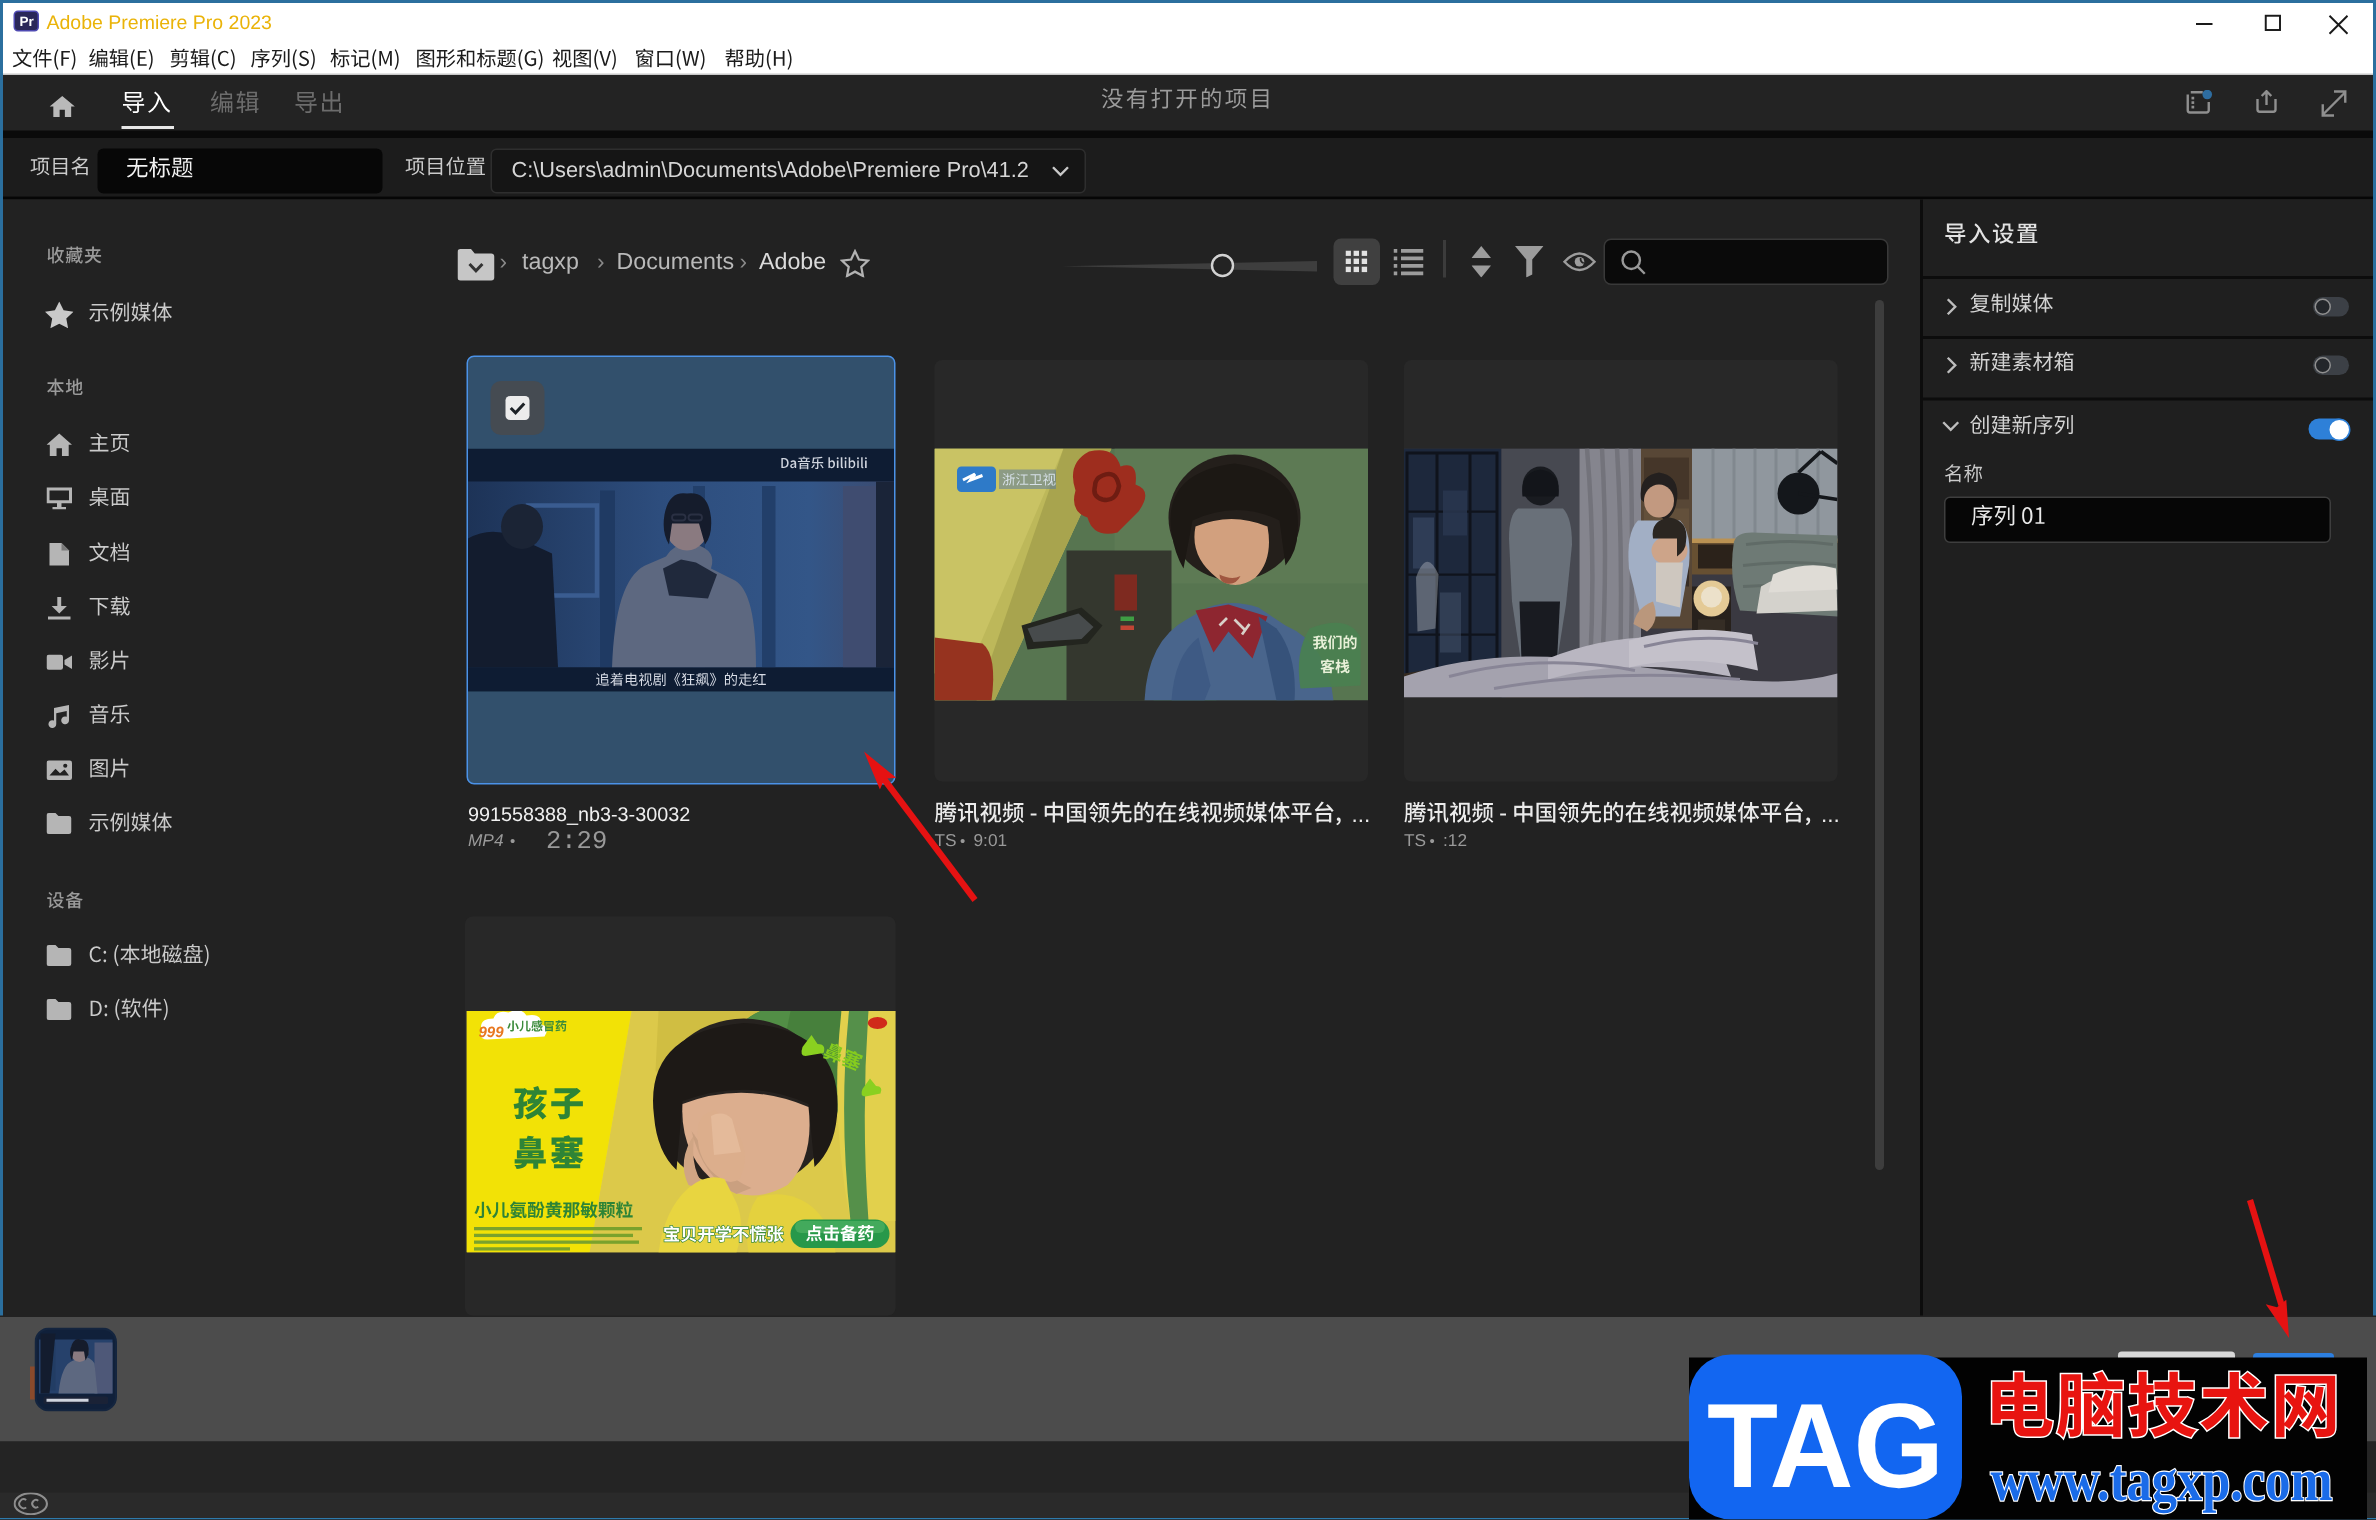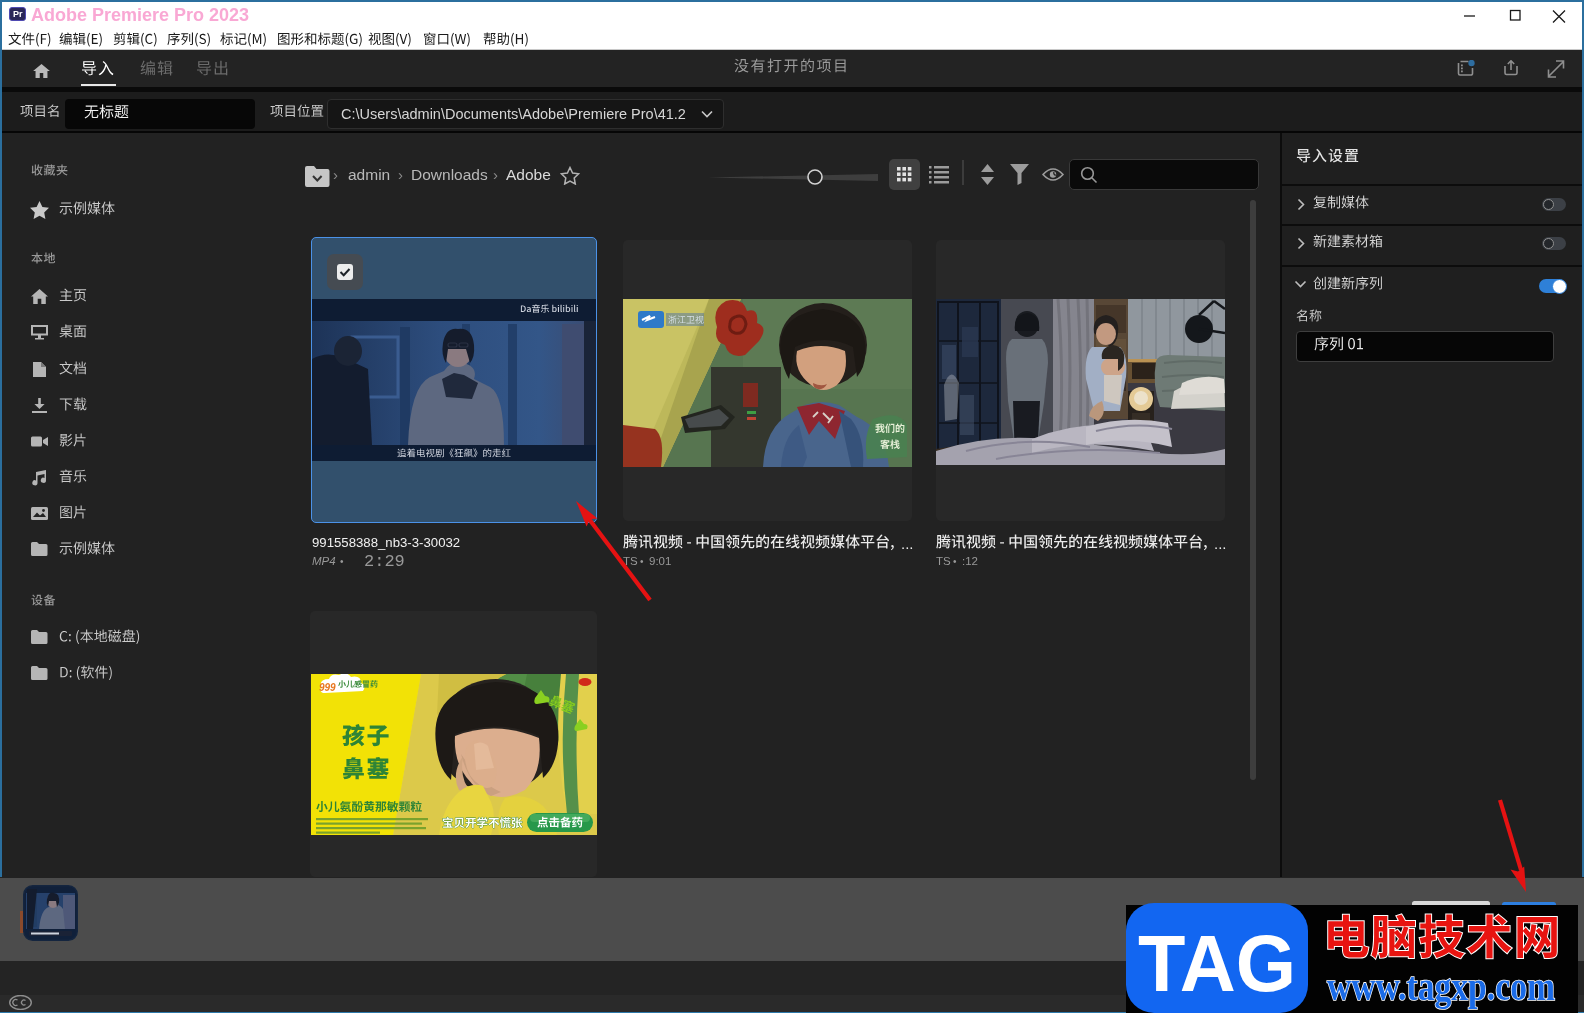--- a/index.html
+++ b/index.html
@@ -3,21 +3,21 @@
 *{margin:0;padding:0;box-sizing:border-box}
 body{width:1584px;height:1013px;overflow:hidden;background:#222;font-family:"Liberation Sans",sans-serif}
 #page{position:relative;width:1584px;height:897px;background:#222}
 .abs{position:absolute}
 </style></head><body>
 <div id="page">
 <div class="abs" style="left:0;top:0;width:1584px;height:50px;background:#fff"></div>
 <div class="abs" style="left:0;top:0;width:1584px;height:2px;background:#2b6f9e"></div>
 <div class="abs" style="left:9px;top:7px;width:17px;height:14px;background:#2a2758;border:1px solid #4f4ab2;border-radius:3px"></div>
 <div style="position:absolute;left:13px;top:9.3px;font-family:'Liberation Sans',sans-serif;font-size:9px;font-weight:700;color:#ffffff;line-height:10.3px;white-space:nowrap;letter-spacing:0;">Pr</div>
-<div style="position:absolute;left:31px;top:6.8px;font-family:'Liberation Sans',sans-serif;font-size:18px;font-weight:700;color:#f9a8d4;line-height:16.4px;white-space:nowrap;letter-spacing:0;">Adobe Premiere Pro 2023</div>
+<div style="position:absolute;left:31px;top:6.8px;font-family:'Liberation Sans',sans-serif;font-size:13px;font-weight:400;color:#eab308;line-height:16.4px;white-space:nowrap;letter-spacing:0;">Adobe Premiere Pro 2023</div>
 <div style="position:absolute;left:8px;top:32px;line-height:0"><svg width="44" height="17" viewBox="0 0 44 17">
         <path d="M5.7 0.8C6.1 1.4 6.5 2.3 6.7 2.9L7.8 2.5C7.6 2 7.2 1.1 6.8 0.4ZM0.7 2.9V3.9H2.8C3.6 6 4.6 7.7 6 9.2C4.5 10.4 2.7 11.3 0.5 12C0.7 12.2 1 12.7 1.1 12.9C3.4 12.2 5.3 11.2 6.8 9.9C8.3 11.3 10.1 12.3 12.4 12.9C12.5 12.6 12.8 12.2 13.1 11.9C10.9 11.4 9.1 10.4 7.6 9.2C8.9 7.8 10 6 10.7 3.9H12.9V2.9ZM6.8 8.5C5.5 7.2 4.5 5.6 3.8 3.9H9.6C8.9 5.7 8 7.2 6.8 8.5Z M17.8 7.3V8.3H21.7V13H22.7V8.3H26.4V7.3H22.7V4.3H25.8V3.3H22.7V0.7H21.7V3.3H19.8C20 2.7 20.2 2.1 20.3 1.4L19.3 1.2C19 3 18.5 4.7 17.7 5.8C17.9 6 18.3 6.2 18.5 6.4C18.9 5.8 19.2 5.1 19.5 4.3H21.7V7.3ZM17.1 0.6C16.4 2.6 15.2 4.7 13.9 6C14.1 6.2 14.4 6.7 14.5 7C14.9 6.5 15.3 6 15.8 5.4V12.9H16.7V3.8C17.2 2.9 17.7 1.9 18.1 0.9Z M30.2 14.5 31 14.2C29.8 12.3 29.3 10 29.3 7.7C29.3 5.4 29.8 3.1 31 1.2L30.2 0.8C29 2.9 28.2 5 28.2 7.7C28.2 10.3 29 12.5 30.2 14.5Z M32.9 11.9H34.2V7.4H37.9V6.4H34.2V3H38.6V2H32.9Z M40.4 14.5C41.6 12.5 42.3 10.3 42.3 7.7C42.3 5 41.6 2.9 40.4 0.8L39.6 1.2C40.7 3.1 41.3 5.4 41.3 7.7C41.3 10 40.7 12.3 39.6 14.2Z" fill="#1c1c1c"></path>
       </svg></div>
 <div style="position:absolute;left:59px;top:32px;line-height:0"><svg width="44" height="17" viewBox="0 0 44 17">
         <path d="M0.5 11.2 0.8 12.1C1.9 11.6 3.3 11.1 4.7 10.5L4.5 9.7C3 10.2 1.5 10.8 0.5 11.2ZM0.8 6.2C1 6.1 1.3 6 2.8 5.8C2.3 6.7 1.8 7.4 1.6 7.6C1.2 8.1 0.9 8.5 0.6 8.5C0.7 8.8 0.9 9.2 0.9 9.4C1.2 9.3 1.6 9.1 4.6 8.4C4.5 8.2 4.5 7.9 4.5 7.6L2.3 8.1C3.2 6.8 4.1 5.3 4.9 3.8L4.1 3.3C3.9 3.9 3.6 4.4 3.3 4.9L1.8 5.1C2.6 3.9 3.3 2.3 3.9 0.9L2.9 0.5C2.4 2.2 1.5 4 1.2 4.4C1 4.9 0.7 5.2 0.5 5.3C0.6 5.5 0.8 6 0.8 6.2ZM8.4 7.2V9.2H7.3V7.2ZM9.1 7.2H10.1V9.2H9.1ZM6.5 6.3V12.9H7.3V9.9H8.4V12.5H9.1V9.9H10.1V12.5H10.8V9.9H11.8V12C11.8 12.1 11.7 12.1 11.6 12.1C11.5 12.1 11.3 12.1 11 12.1C11.1 12.3 11.2 12.6 11.2 12.9C11.7 12.9 12 12.8 12.3 12.7C12.5 12.6 12.6 12.4 12.6 12V6.3L11.8 6.3ZM10.8 7.2H11.8V9.2H10.8ZM8.2 0.7C8.4 1.1 8.6 1.6 8.7 2H5.6V4.9C5.6 7 5.5 10 4.2 12.2C4.4 12.3 4.9 12.6 5 12.7C6.3 10.5 6.5 7.4 6.5 5.2H12.4V2H9.8C9.7 1.6 9.4 0.9 9.1 0.5ZM6.5 2.9H11.5V4.3H6.5Z M20.9 1.7H24.6V3.1H20.9ZM20 1V3.9H25.5V1ZM14.6 7.4C14.7 7.3 15.1 7.2 15.6 7.2H16.8V9.2L14 9.6L14.3 10.6L16.8 10.1V12.9H17.7V9.9L19.3 9.6L19.2 8.7L17.7 9V7.2H19V6.3H17.7V4.2H16.8V6.3H15.5C15.9 5.4 16.3 4.3 16.6 3.1H19.1V2.1H16.8C16.9 1.7 17.1 1.2 17.1 0.7L16.1 0.5C16.1 1.1 16 1.6 15.8 2.1H14.1V3.1H15.6C15.3 4.2 15.1 5.1 14.9 5.4C14.7 6 14.5 6.4 14.3 6.5C14.4 6.8 14.5 7.2 14.6 7.4ZM24.5 5.5V6.7H21.1V5.5ZM18.9 10.9 19.1 11.8 24.5 11.3V13H25.4V11.3L26.4 11.2L26.5 10.3L25.4 10.4V5.5H26.4V4.7H19.2V5.5H20.1V10.8ZM24.5 7.4V8.6H21.1V7.4ZM24.5 9.4V10.5L21.1 10.7V9.4Z M30.2 14.5 31 14.2C29.8 12.3 29.3 10 29.3 7.7C29.3 5.4 29.8 3.1 31 1.2L30.2 0.8C29 2.9 28.2 5 28.2 7.7C28.2 10.3 29 12.5 30.2 14.5Z M32.9 11.9H38.8V10.8H34.2V7.2H37.9V6.1H34.2V3H38.6V2H32.9Z M40.9 14.5C42.1 12.5 42.8 10.3 42.8 7.7C42.8 5 42.1 2.9 40.9 0.8L40.1 1.2C41.2 3.1 41.8 5.4 41.8 7.7C41.8 10 41.2 12.3 40.1 14.2Z" fill="#1c1c1c"></path>
       </svg></div>
 <div style="position:absolute;left:113px;top:32px;line-height:0"><svg width="45" height="17" viewBox="0 0 45 17">
         <path d="M8 3.6V7H8.9V3.6ZM10.6 3.2V7.4C10.6 7.5 10.6 7.6 10.4 7.6C10.3 7.6 9.8 7.6 9.2 7.6C9.3 7.8 9.5 8.1 9.5 8.3C10.3 8.3 10.8 8.3 11.1 8.2C11.4 8 11.5 7.8 11.5 7.4V3.2ZM9.3 0.5C9.1 0.9 8.7 1.5 8.4 1.9H4.3L4.9 1.7C4.8 1.4 4.4 0.9 4.1 0.5L3.2 0.7C3.5 1.1 3.8 1.6 4 1.9H0.9V2.7H12.7V1.9H9.4C9.7 1.6 10 1.1 10.3 0.7ZM1.1 8.8V9.6H5.5C5 11 3.9 11.8 0.7 12.2C0.9 12.4 1.1 12.8 1.2 13C4.7 12.5 6 11.5 6.6 9.6H10.8C10.6 11.1 10.4 11.7 10.2 11.9C10.1 12 9.9 12 9.6 12C9.4 12 8.5 12 7.7 12C7.9 12.2 8 12.6 8 12.8C8.8 12.9 9.6 12.9 10 12.9C10.4 12.9 10.7 12.8 11 12.5C11.4 12.2 11.6 11.3 11.8 9.2C11.8 9.1 11.9 8.8 11.9 8.8ZM5.6 4.1V4.9H2.7V4.1ZM1.8 3.4V8.2H2.7V6.9H5.6V7.4C5.6 7.5 5.6 7.6 5.5 7.6C5.4 7.6 5 7.6 4.5 7.6C4.6 7.7 4.7 8 4.8 8.2C5.4 8.2 5.8 8.2 6.1 8.1C6.4 8 6.5 7.8 6.5 7.4V3.4ZM5.6 5.5V6.3H2.7V5.5Z M20.9 1.7H24.6V3.1H20.9ZM20 1V3.9H25.5V1ZM14.6 7.4C14.7 7.3 15.1 7.2 15.6 7.2H16.8V9.2L14 9.6L14.3 10.6L16.8 10.1V12.9H17.7V9.9L19.3 9.6L19.2 8.7L17.7 9V7.2H19V6.3H17.7V4.2H16.8V6.3H15.5C15.9 5.4 16.3 4.3 16.6 3.1H19.1V2.1H16.8C16.9 1.7 17.1 1.2 17.1 0.7L16.1 0.5C16.1 1.1 16 1.6 15.8 2.1H14.1V3.1H15.6C15.3 4.2 15.1 5.1 14.9 5.4C14.7 6 14.5 6.4 14.3 6.5C14.4 6.8 14.5 7.2 14.6 7.4ZM24.5 5.5V6.7H21.1V5.5ZM18.9 10.9 19.1 11.8 24.5 11.3V13H25.4V11.3L26.4 11.2L26.5 10.3L25.4 10.4V5.5H26.4V4.7H19.2V5.5H20.1V10.8ZM24.5 7.4V8.6H21.1V7.4ZM24.5 9.4V10.5L21.1 10.7V9.4Z M30.2 14.5 31 14.2C29.8 12.3 29.3 10 29.3 7.7C29.3 5.4 29.8 3.1 31 1.2L30.2 0.8C29 2.9 28.2 5 28.2 7.7C28.2 10.3 29 12.5 30.2 14.5Z M36.7 12.1C37.9 12.1 38.9 11.5 39.7 10.6L39 9.8C38.4 10.5 37.7 11 36.7 11C34.8 11 33.6 9.4 33.6 6.9C33.6 4.4 34.9 2.9 36.7 2.9C37.6 2.9 38.2 3.3 38.8 3.8L39.4 3C38.9 2.4 37.9 1.8 36.7 1.8C34.2 1.8 32.3 3.7 32.3 6.9C32.3 10.2 34.2 12.1 36.7 12.1Z M41.5 14.5C42.8 12.5 43.5 10.3 43.5 7.7C43.5 5 42.8 2.9 41.5 0.8L40.7 1.2C41.9 3.1 42.5 5.4 42.5 7.7C42.5 10 41.9 12.3 40.7 14.2Z" fill="#1c1c1c"></path>
       </svg></div>
 <div style="position:absolute;left:167px;top:32px;line-height:0"><svg width="44" height="17" viewBox="0 0 44 17">
@@ -168,23 +168,23 @@
       <path d="M0 1.5 a1.5 1.5 0 0 1 1.5 -1.5 h4.5 l2 2 h7 a1.5 1.5 0 0 1 1.5 1.5 v9 a1.5 1.5 0 0 1 -1.5 1.5 h-13.5 a1.5 1.5 0 0 1 -1.5 -1.5 Z" fill="#b5b5b5"></path>
     </svg>
 <div style="position:absolute;left:59px;top:665px;line-height:0"><svg width="54" height="18" viewBox="0 0 54 18">
         <path d="M1.4 12.3H4C7.1 12.3 8.8 10.4 8.8 7.2C8.8 3.9 7.1 2.1 4 2.1H1.4ZM2.7 11.3V3.1H3.9C6.3 3.1 7.5 4.5 7.5 7.2C7.5 9.7 6.3 11.3 3.9 11.3Z M11.6 6.9C12.1 6.9 12.5 6.5 12.5 5.9C12.5 5.3 12.1 4.9 11.6 4.9C11.1 4.9 10.7 5.3 10.7 5.9C10.7 6.5 11.1 6.9 11.6 6.9ZM11.6 12.5C12.1 12.5 12.5 12.1 12.5 11.5C12.5 10.9 12.1 10.6 11.6 10.6C11.1 10.6 10.7 10.9 10.7 11.5C10.7 12.1 11.1 12.5 11.6 12.5Z M20 15.1 20.8 14.7C19.6 12.7 19 10.3 19 8C19 5.6 19.6 3.2 20.8 1.2L20 0.9C18.7 3 17.9 5.2 17.9 8C17.9 10.7 18.7 13 20 15.1Z M29.7 0.5C29.4 2.7 28.8 4.8 27.8 6.1C28.1 6.2 28.5 6.5 28.7 6.7C29.3 5.9 29.7 4.8 30.1 3.7H33.7C33.5 4.6 33.2 5.7 33 6.4L33.9 6.6C34.2 5.7 34.5 4.2 34.8 2.9L34.1 2.7L34 2.7H30.3C30.5 2.1 30.6 1.4 30.7 0.7ZM30.7 5V5.6C30.7 7.6 30.5 10.5 27.5 12.7C27.7 12.9 28.1 13.2 28.3 13.5C30 12.1 30.9 10.6 31.3 9.1C31.9 11 32.8 12.6 34.2 13.4C34.4 13.2 34.7 12.8 34.9 12.6C33.2 11.6 32.2 9.4 31.7 6.9C31.7 6.5 31.7 6 31.7 5.7V5ZM22.7 7.7C22.8 7.6 23.3 7.5 23.8 7.5H25.3V9.5L21.9 10L22.2 11L25.3 10.5V13.4H26.2V10.4L28.1 10.1L28.1 9.1L26.2 9.4V7.5H28V6.5H26.2V4.4H25.3V6.5H23.7C24.2 5.6 24.7 4.4 25.1 3.2H28.1V2.2H25.4C25.6 1.8 25.7 1.3 25.8 0.8L24.8 0.6C24.7 1.1 24.5 1.7 24.4 2.2H22.1V3.2H24.1C23.7 4.3 23.3 5.3 23.1 5.6C22.9 6.2 22.6 6.7 22.4 6.7C22.5 7 22.7 7.5 22.7 7.7Z M39.8 7.5V8.6H43.8V13.4H44.9V8.6H48.7V7.5H44.9V4.5H48.1V3.4H44.9V0.7H43.8V3.4H42C42.2 2.8 42.3 2.1 42.4 1.5L41.4 1.3C41.1 3.1 40.5 4.9 39.7 6.1C40 6.2 40.4 6.4 40.6 6.6C41 6 41.3 5.3 41.6 4.5H43.8V7.5ZM39.1 0.6C38.4 2.7 37.2 4.8 35.8 6.2C36 6.4 36.3 7 36.4 7.2C36.9 6.8 37.3 6.2 37.7 5.6V13.4H38.7V4C39.3 3 39.7 1.9 40.1 0.9Z M50.8 15.1C52.1 13 52.8 10.7 52.8 8C52.8 5.2 52.1 3 50.8 0.9L50 1.2C51.2 3.2 51.8 5.6 51.8 8C51.8 10.3 51.2 12.7 50 14.7Z" fill="#cbcbcb"></path>
       </svg></div>
 <svg class="abs" style="left:305px;top:165px" width="25" height="24" viewBox="0 0 25 24">
 <path d="M0 3 a2 2 0 0 1 2 -2 h7 l2.5 3 h11 a2 2 0 0 1 2 2 v14 a2 2 0 0 1 -2 2 h-20.5 a2 2 0 0 1 -2 -2 Z" fill="#c6c6c6"></path>
 <path d="M8 11 l4.3 4.5 L16.6 11" fill="none" stroke="#333" stroke-width="2"></path>
     </svg>
 <div style="position:absolute;left:333px;top:166.4px;font-family:'Liberation Sans',sans-serif;font-size:15px;font-weight:400;color:#8a8a8a;line-height:17.2px;white-space:nowrap;letter-spacing:0;">›</div>
-<div style="position:absolute;left:348px;top:166.1px;font-family:'Liberation Sans',sans-serif;font-size:15.5px;font-weight:400;color:#b9b9b9;line-height:17.8px;white-space:nowrap;letter-spacing:0;">admin</div>
+<div style="position:absolute;left:348px;top:166.1px;font-family:'Liberation Sans',sans-serif;font-size:15.5px;font-weight:400;color:#b9b9b9;line-height:17.8px;white-space:nowrap;letter-spacing:0;">tagxp</div>
 <div style="position:absolute;left:398px;top:166.4px;font-family:'Liberation Sans',sans-serif;font-size:15px;font-weight:400;color:#8a8a8a;line-height:17.2px;white-space:nowrap;letter-spacing:0;">›</div>
-<div style="position:absolute;left:411px;top:166.1px;font-family:'Liberation Sans',sans-serif;font-size:15.5px;font-weight:400;color:#b9b9b9;line-height:17.8px;white-space:nowrap;letter-spacing:0;">Downloads</div>
+<div style="position:absolute;left:411px;top:166.1px;font-family:'Liberation Sans',sans-serif;font-size:15.5px;font-weight:400;color:#b9b9b9;line-height:17.8px;white-space:nowrap;letter-spacing:0;">Documents</div>
 <div style="position:absolute;left:493px;top:166.4px;font-family:'Liberation Sans',sans-serif;font-size:15px;font-weight:400;color:#8a8a8a;line-height:17.2px;white-space:nowrap;letter-spacing:0;">›</div>
 <div style="position:absolute;left:506px;top:166.1px;font-family:'Liberation Sans',sans-serif;font-size:15.5px;font-weight:400;color:#dadada;line-height:17.8px;white-space:nowrap;letter-spacing:0;">Adobe</div>
 <svg class="abs" style="left:560px;top:166px" width="20" height="19" viewBox="0 0 20 19">
       <path d="M10 1.5 L12.6 7 L18.6 7.8 L14.2 12 L15.3 18 L10 15.1 L4.7 18 L5.8 12 L1.4 7.8 L7.4 7 Z" fill="none" stroke="#b2b2b2" stroke-width="1.5"></path>
     </svg>
 <svg class="abs" style="left:707px;top:168px" width="172" height="18" viewBox="0 0 172 18">
 <path d="M1 9.5 L171 6 L171 13 Z" fill="#3e3e3e"></path>
 <circle cx="108" cy="9" r="7" fill="#232323" stroke="#d2d2d2" stroke-width="1.6"></circle>
     </svg>
 <div class="abs" style="left:889px;top:159px;width:31px;height:31px;background:#404040;border-radius:5px"></div>

